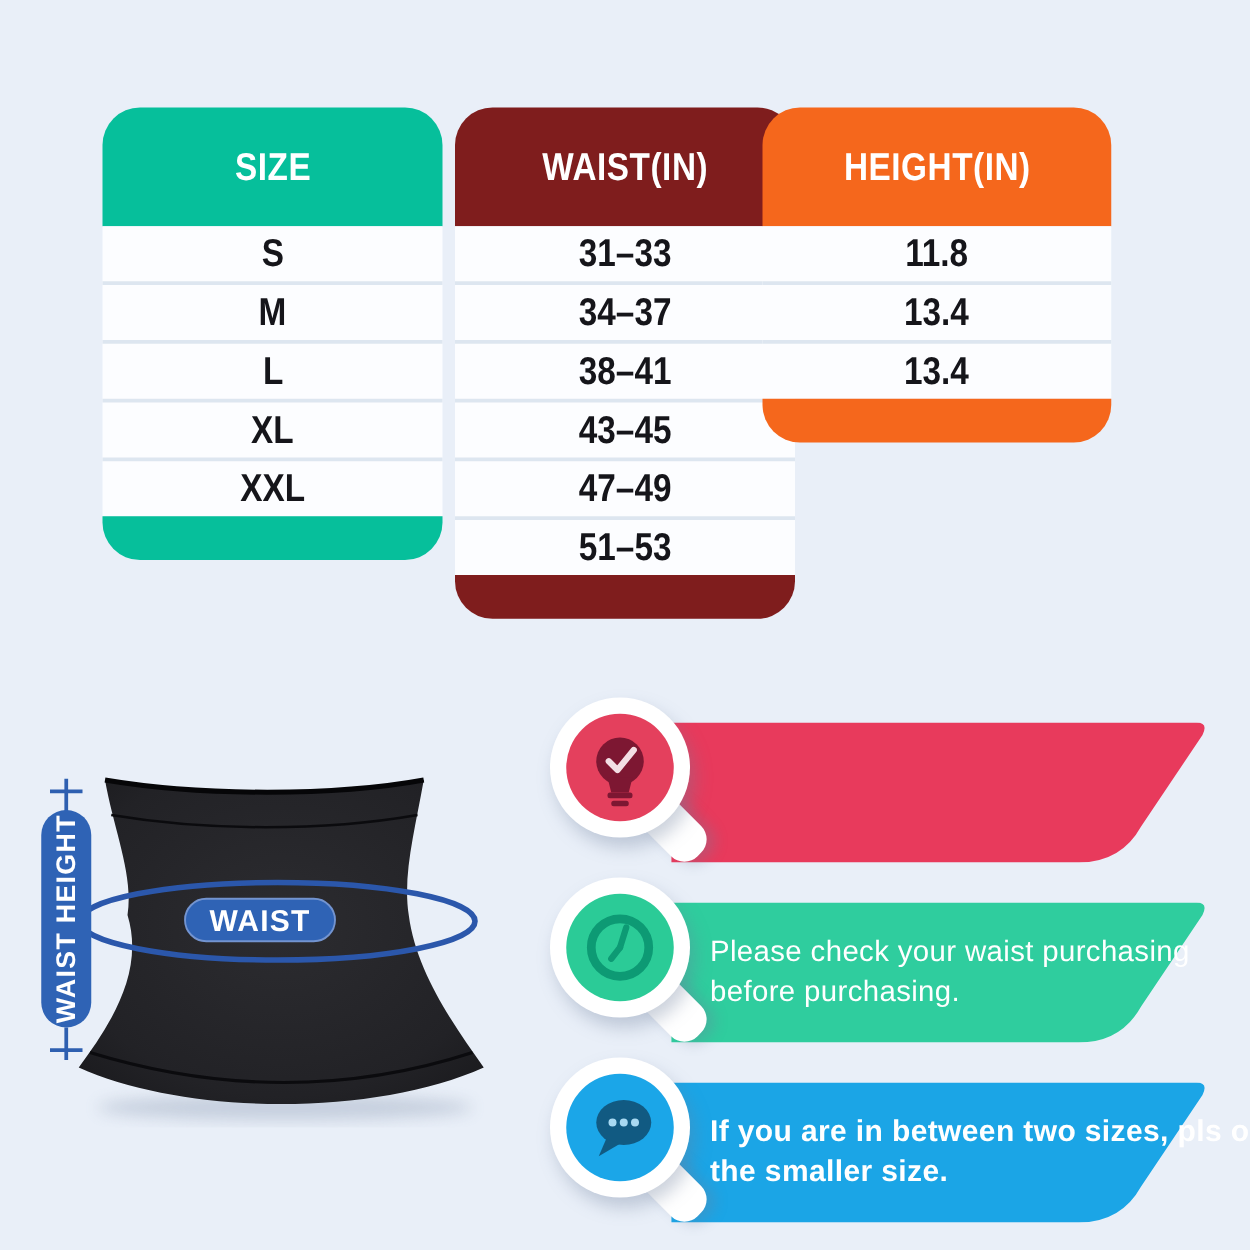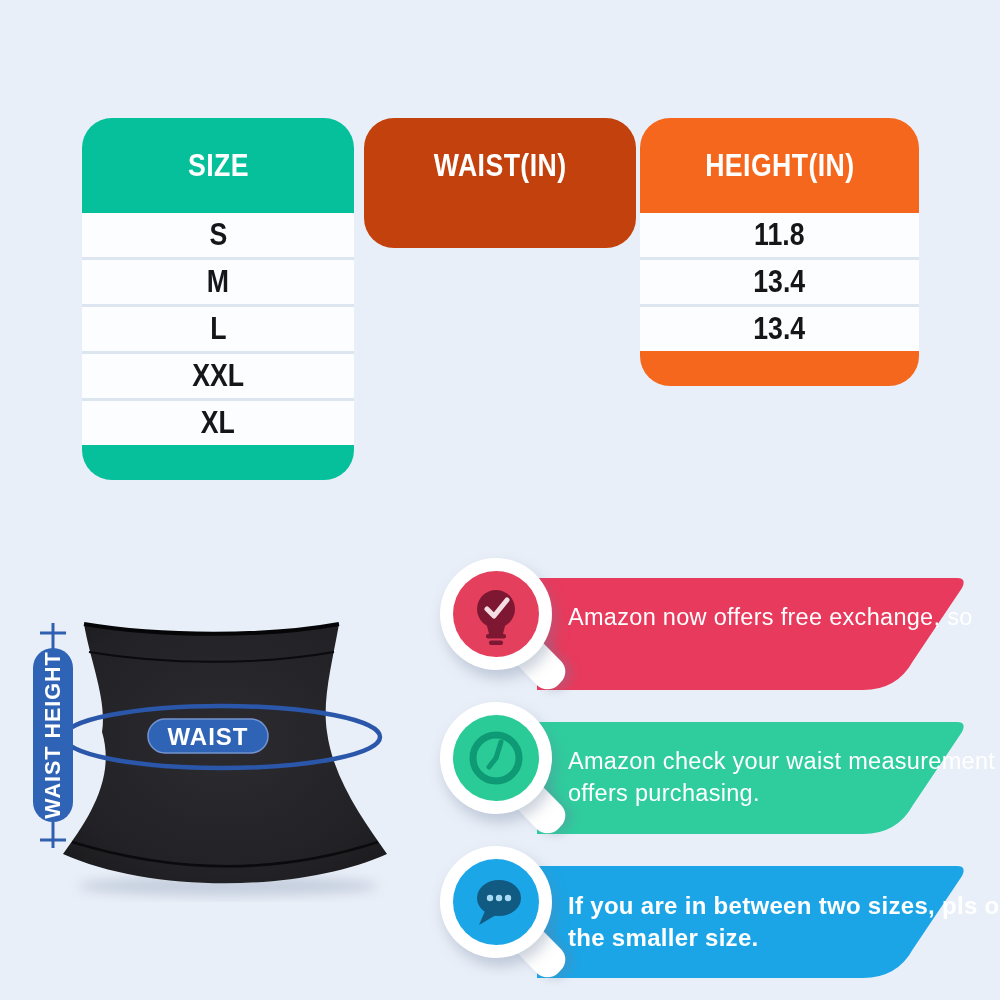--- a/index.html
+++ b/index.html
@@ -5,35 +5,35 @@
   html,body{margin:0;padding:0;}
   .canvas{
     position:relative;width:1000px;height:1000px;overflow:hidden;
     background:#e9eff8;
     font-family:"Liberation Sans", sans-serif;
   }
   
   .col{position:absolute;top:86px;}
   .col-size  {left:82px; width:272px;}
   .col-waist {left:364px;width:272px;}
-  .col-height{left:640px;width:279px;}
+  .col-height{left:610px;width:279px;}
   .col-head{
     height:95px;border-radius:30px 30px 0 0;
     display:flex;align-items:center;justify-content:center;
-    color:#ffffff;font-size:31px;font-weight:bold;letter-spacing:.5px;margin-top:32px;
+    color:#ffffff;font-size:31px;font-weight:bold;letter-spacing:.5px;
   }
   .col-body{background:#fcfdff;}
   .cell{
     height:44px;display:flex;align-items:center;justify-content:center;
     color:#15151a;font-size:31px;font-weight:bold;
   }
   .cell + .cell{border-top:3px solid #dde6f0;}
   .col-foot{height:35px;border-radius:0 0 30px 30px;}
   .green {background:#06bf9b;}
-  .blue  {background:#c2410c;}
+  .blue  {background:#7f1d1d;}
   .orange{background:#f5671c;}
   .cond{display:inline-block;transform:scaleX(.86);white-space:nowrap;}
   
   .callout{position:absolute;left:440px;width:560px;height:152px;}
   .callout-1{top:558px;}
   .callout-2{top:702px;}
   .callout-3{top:846px;}
   .banner{position:absolute;left:97px;top:20px;width:430px;height:112px;z-index:1;}
   .banner path{fill:currentColor;}
   .callout-1 .banner{color:#e83a5c;}
@@ -80,32 +80,52 @@
       <div class="cell">
           <span class="cond">S</span>
         </div>
       <div class="cell">
           <span class="cond">M</span>
         </div>
       <div class="cell">
           <span class="cond">L</span>
         </div>
       <div class="cell">
+          <span class="cond">XL</span>
+        </div>
+      <div class="cell">
           <span class="cond">XXL</span>
-        </div>
-      <div class="cell">
-          <span class="cond">XL</span>
         </div>
     </div>
     <div class="col-foot green"></div>
   </div>
 
   <div class="col col-waist">
     <div class="col-head blue">
       <span class="cond">WAIST(IN)</span>
+    </div>
+    <div class="col-body">
+      <div class="cell">
+          <span class="cond">31–33</span>
+        </div>
+      <div class="cell">
+          <span class="cond">34–37</span>
+        </div>
+      <div class="cell">
+          <span class="cond">38–41</span>
+        </div>
+      <div class="cell">
+          <span class="cond">43–45</span>
+        </div>
+      <div class="cell">
+          <span class="cond">47–49</span>
+        </div>
+      <div class="cell">
+          <span class="cond">51–53</span>
+        </div>
     </div>
     <div class="col-foot blue"></div>
   </div>
 
   <div class="col col-height">
     <div class="col-head orange">
       <span class="cond">HEIGHT(IN)</span>
     </div>
     <div class="col-body">
       <div class="cell">
@@ -158,41 +178,40 @@
     <text x="23" y="135" transform="rotate(-90 23 135)" text-anchor="middle" dominant-baseline="central" fill="#ffffff" font-size="21.5" font-weight="bold" letter-spacing="1">WAIST HEIGHT</text>
     <line x1="23" y1="222" x2="23" y2="248" stroke="#2e5fb0" stroke-width="3"></line>
     <line x1="10" y1="240" x2="36" y2="240" stroke="#2e5fb0" stroke-width="3"></line>
   </svg>
 
   <div class="callout callout-1">
     <svg class="banner" viewBox="0 0 430 112" preserveAspectRatio="none">
       <path d="M0,0 H420 Q430,0 425,10 L376,83 Q360,112 326,112 H0 Z"></path>
     </svg>
     <div class="banner-text">
-      <div>Amazon now offers free exchange, so</div>
     </div>
     <div class="tail"></div>
     <div class="ring"></div>
     <div class="disc"></div>
     <svg class="glyph" width="86" height="86" viewBox="0 0 86 86">
       <circle cx="43" cy="38" r="19" fill="#7d1732"></circle>
       <path d="M33,51 L53,51 L50,63 L36,63 Z" fill="#7d1732"></path>
       <rect x="33" y="63" width="20" height="4.5" rx="2" fill="#7d1732"></rect>
       <rect x="36" y="69.5" width="14" height="4.5" rx="2" fill="#7d1732"></rect>
       <path d="M34,38 L41,45 L54,29" fill="none" stroke="#f3dee4" stroke-width="5" stroke-linecap="round" stroke-linejoin="round"></path>
     </svg>
   </div>
 
   <div class="callout callout-2">
     <svg class="banner" viewBox="0 0 430 112" preserveAspectRatio="none">
       <path d="M0,0 H420 Q430,0 425,10 L376,83 Q360,112 326,112 H0 Z"></path>
     </svg>
     <div class="banner-text">
-      <div>Amazon check your waist measurement</div>
-      <div>offers purchasing.</div>
+      <div>Please check your waist purchasing</div>
+      <div>before purchasing.</div>
     </div>
     <div class="tail"></div>
     <div class="ring"></div>
     <div class="disc"></div>
     <svg class="glyph" width="86" height="86" viewBox="0 0 86 86">
       <circle cx="43" cy="43" r="23" fill="none" stroke="#0d9a74" stroke-width="7"></circle>
       <line x1="43" y1="43" x2="48" y2="27" stroke="#0d9a74" stroke-width="5" stroke-linecap="round"></line>
       <line x1="43" y1="43" x2="36" y2="52" stroke="#0d9a74" stroke-width="5" stroke-linecap="round"></line>
     </svg>
   </div>

